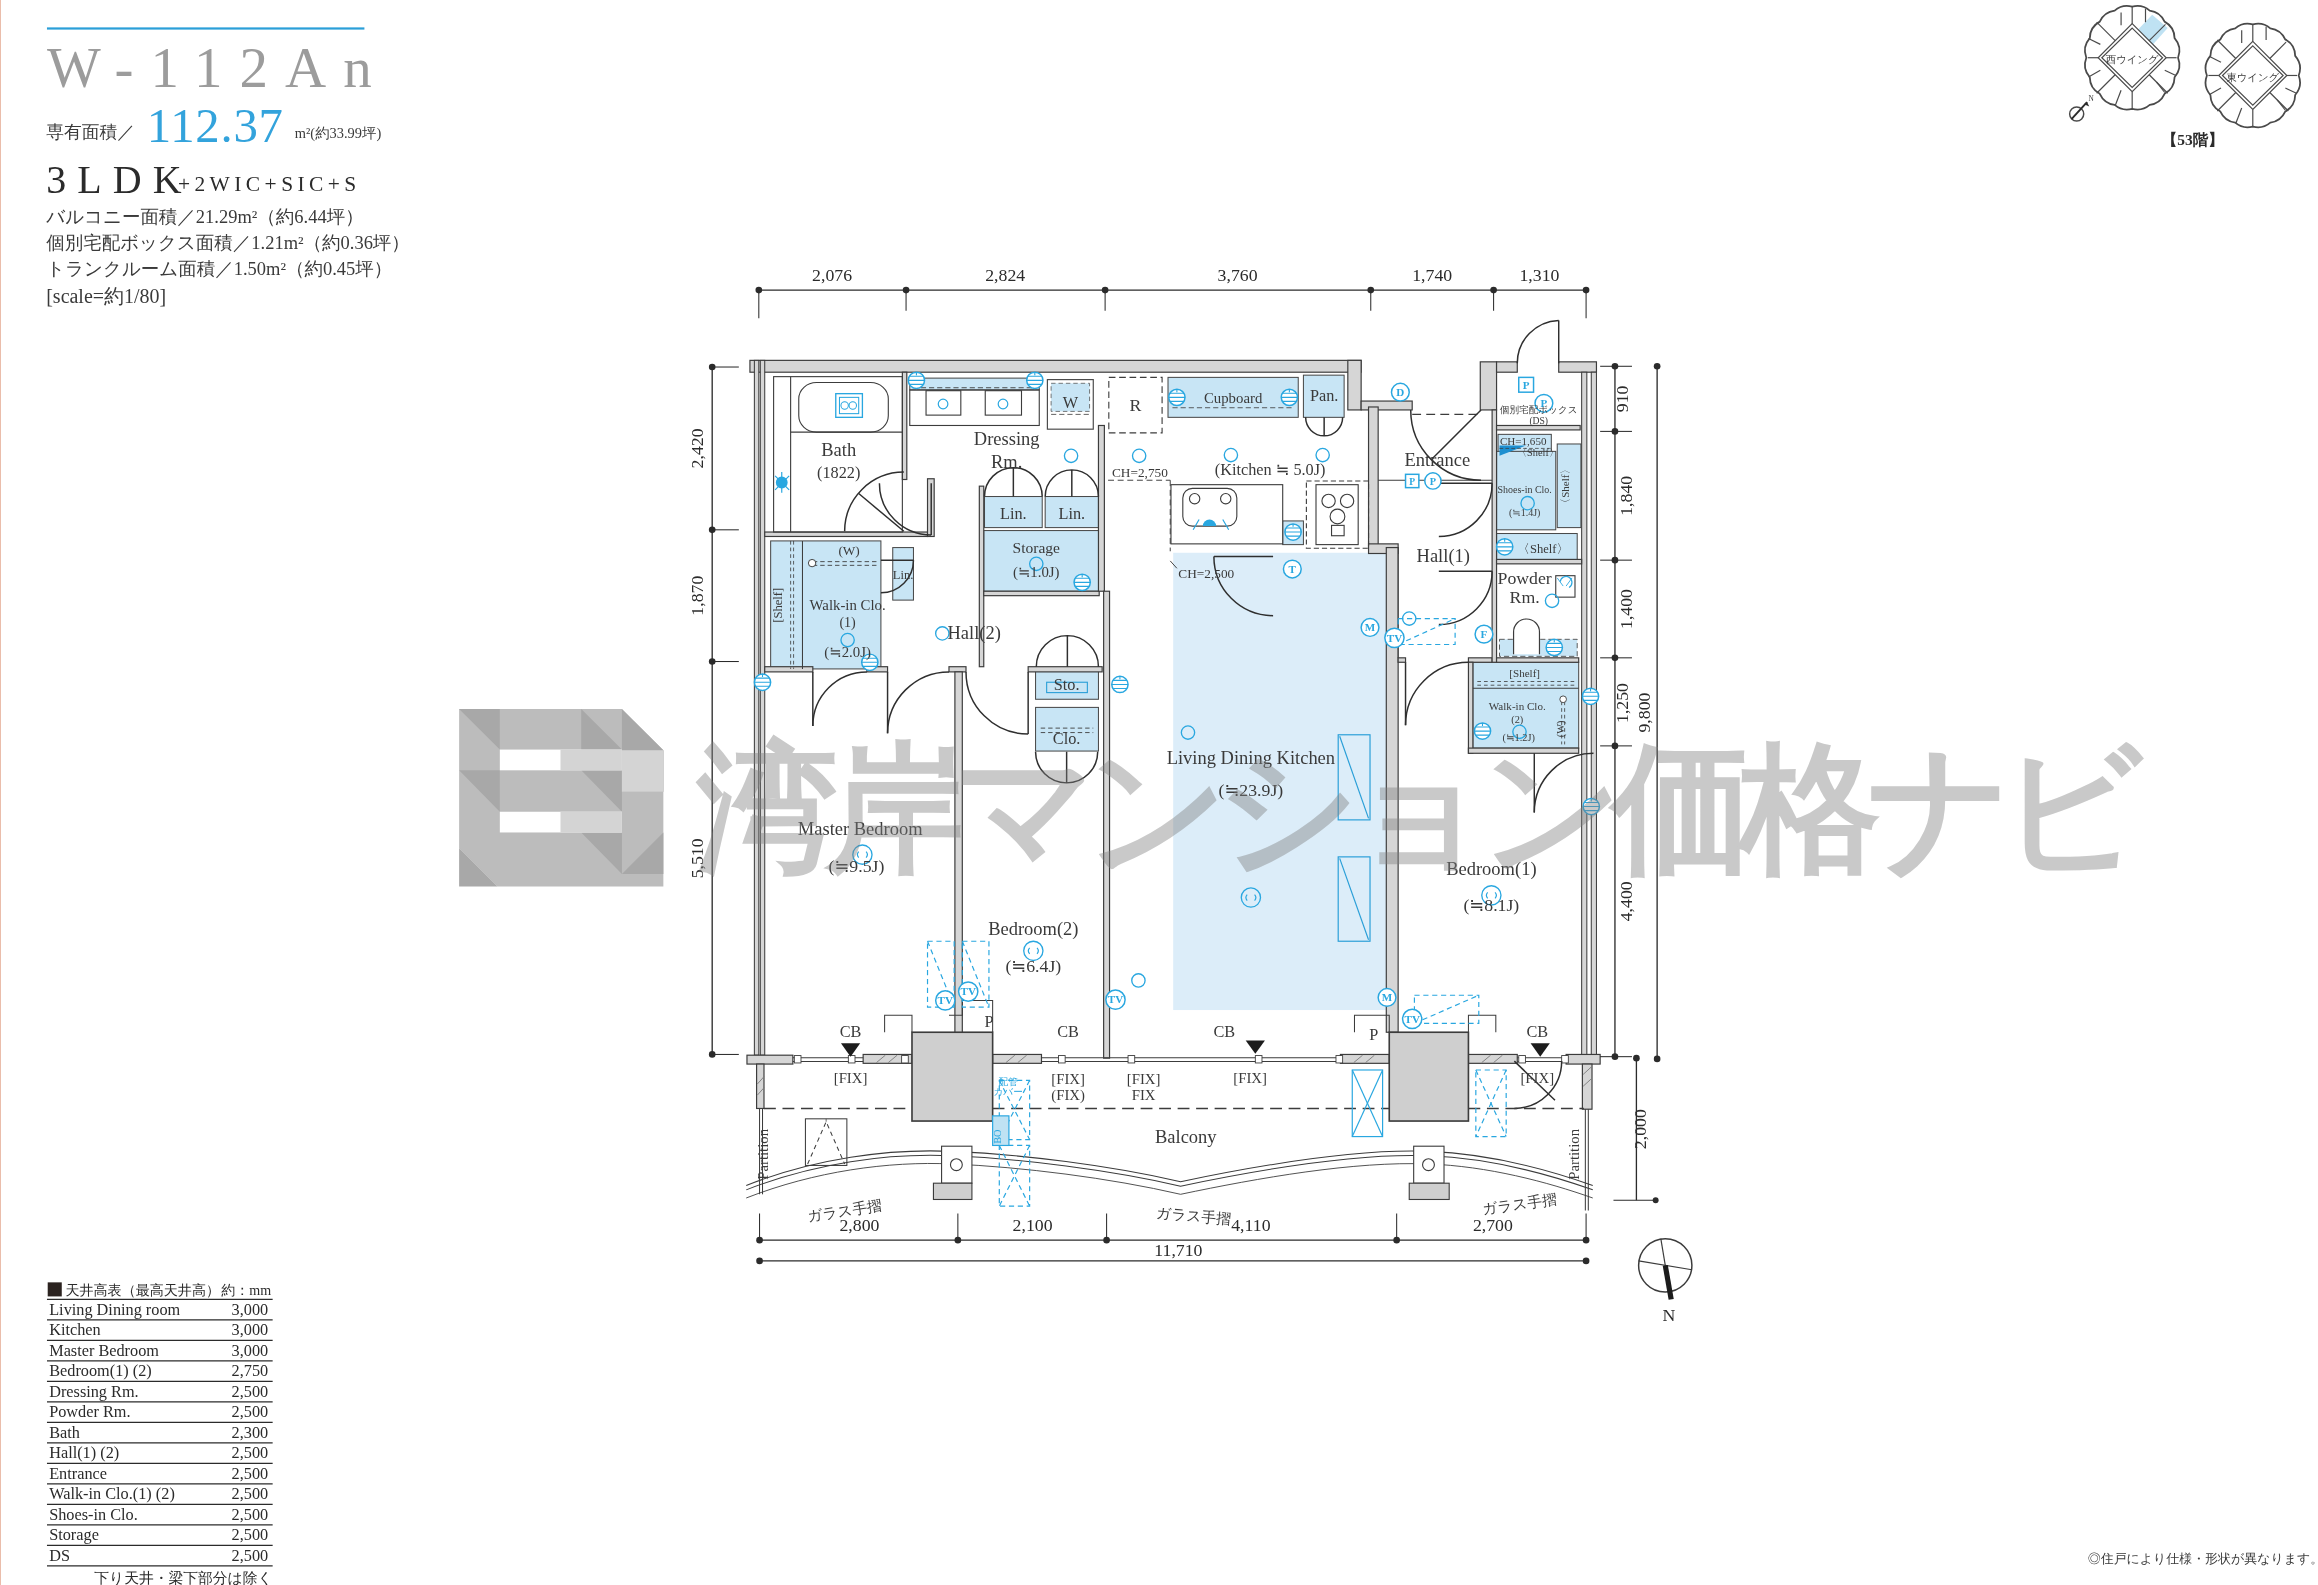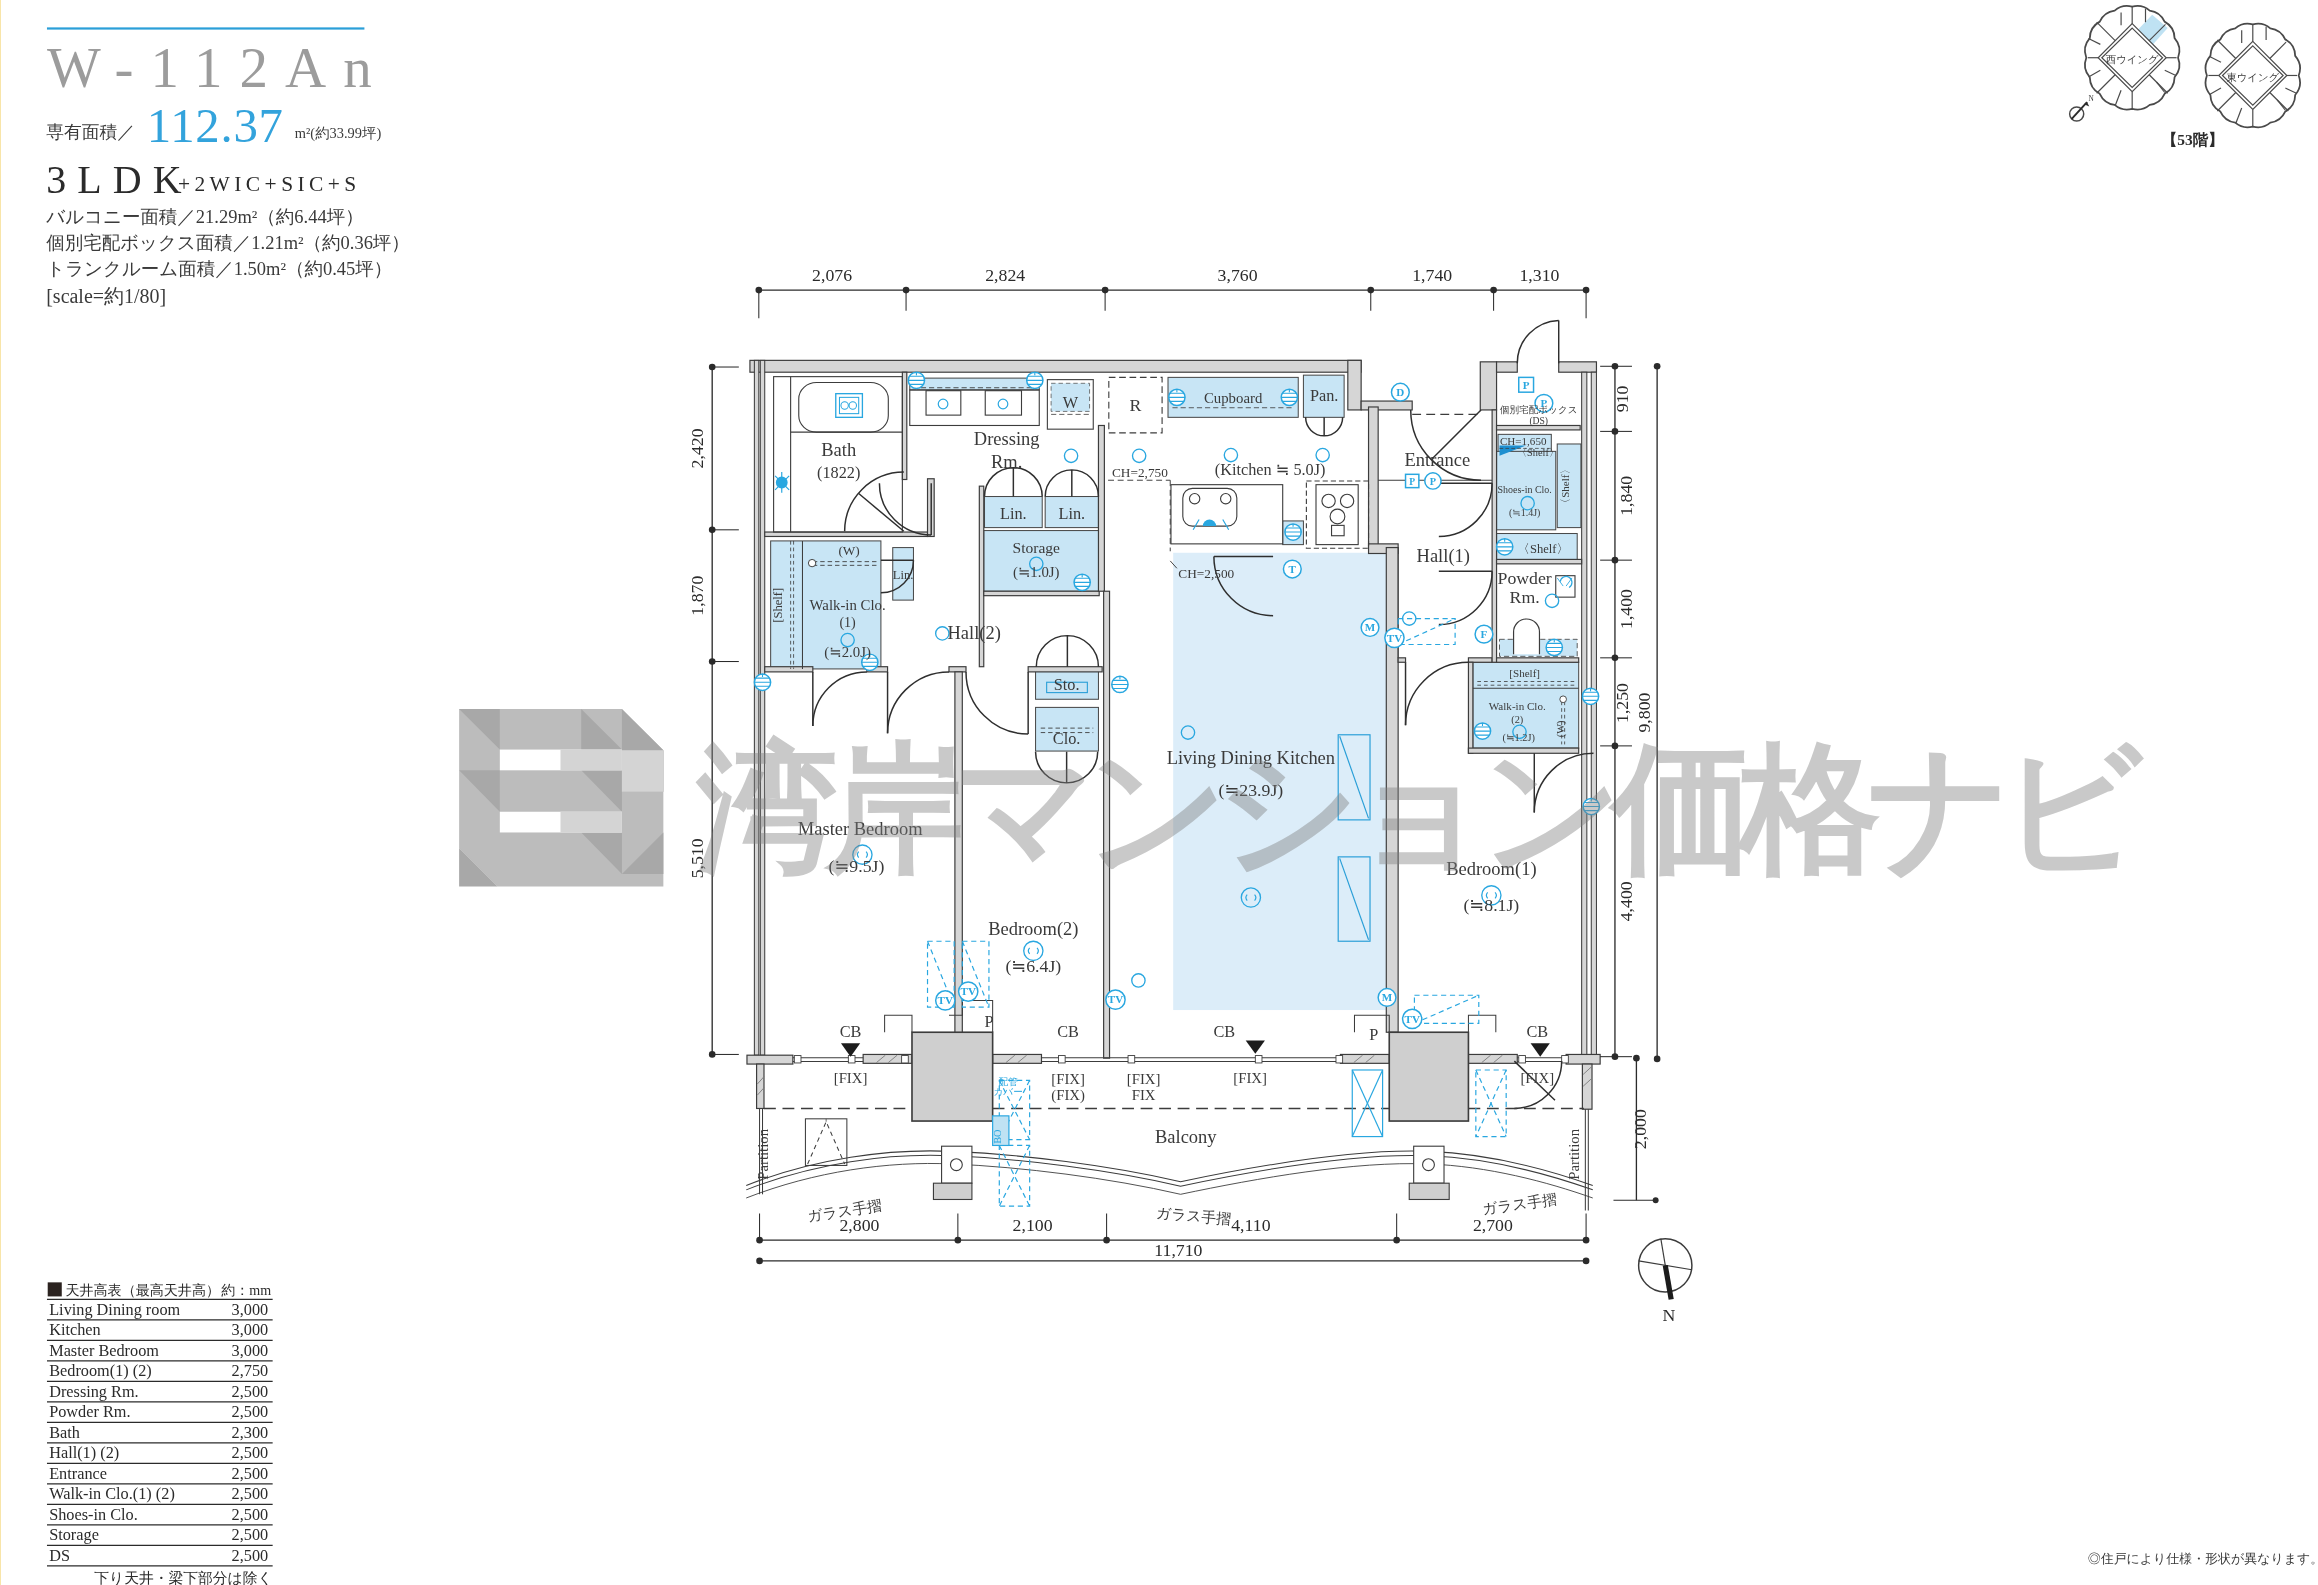--- a/index.html
+++ b/index.html
@@ -1,16 +1,16 @@
 <!DOCTYPE html>
 <html style="font-size:12px"><head>
 <meta charset="utf-8">
 <style>
 html,body{margin:0;padding:0;background:#ffffff;}
-#c{position:relative;width:2319px;height:1585px;overflow:hidden;background:#eab308;}
+#c{position:relative;width:2319px;height:1585px;overflow:hidden;background:#c2410c;}
 text{font-family:"Liberation Serif",serif;}
 .sans{font-family:"Liberation Sans",sans-serif;}
 </style>
 </head>
 <body>
 <div id="c">
 <svg width="2319" height="1585" viewBox="0 0 3133 2142" xmlns="http://www.w3.org/2000/svg" fill="#3a3a3a">
 <rect x="0" y="0" width="3133" height="2142" fill="#ffffff"></rect>
 <g id="header">
 <rect x="63" y="37" width="429" height="3" fill="#2b9fd8"></rect>

